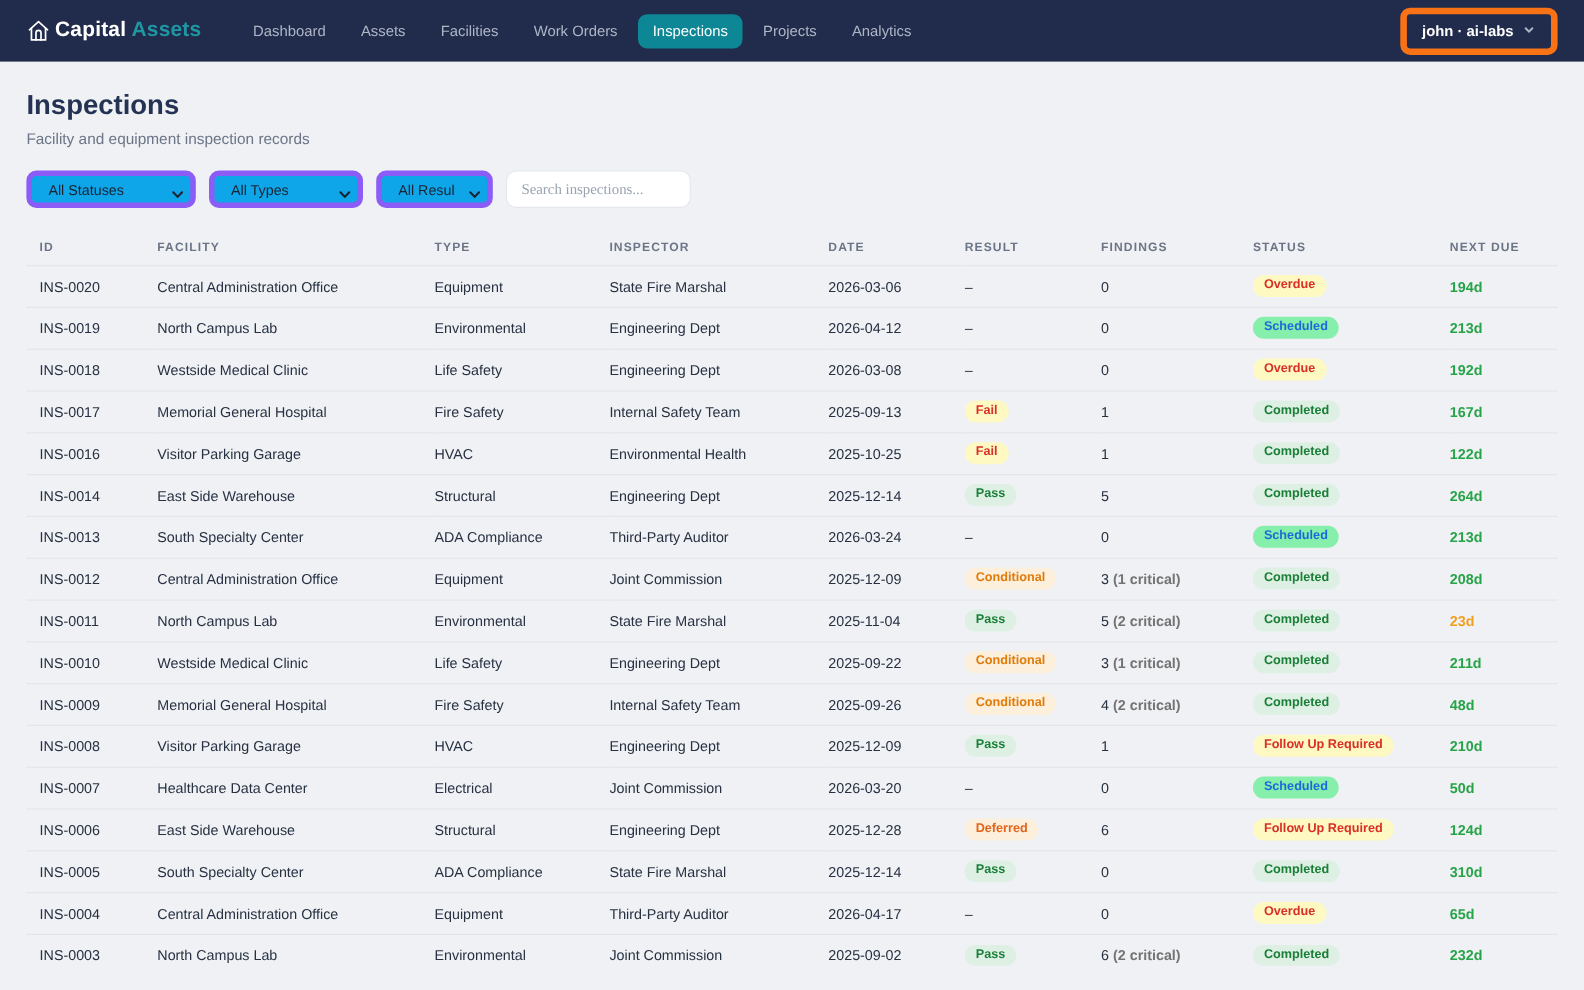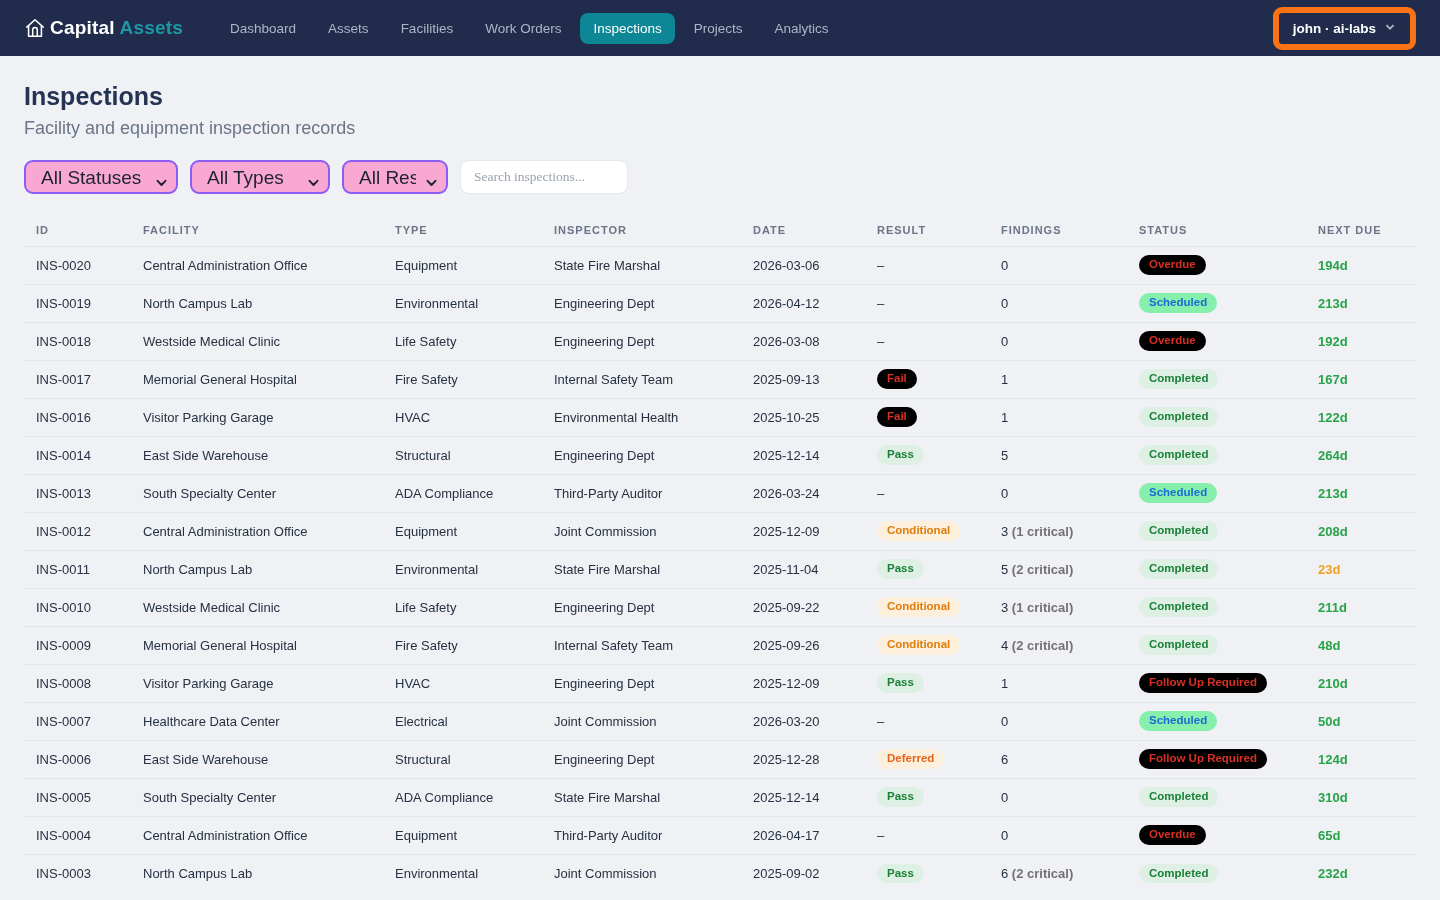--- a/index.html
+++ b/index.html
@@ -27,28 +27,28 @@
   .user-btn {
     margin-left:auto; display:flex; gap:8px;
     background:transparent; border:6px solid #f97316; border-radius:9px;
     color:#ffffff; font-weight:700; font-size:13.5px; padding:8px 14px;
     font-family:inherit; cursor:pointer;
   }
   .user-btn svg { stroke:#aeb6c6; }
   
   main { padding:25px 24px 0; }
   h1 { font-size:25px; font-weight:700; color:#243254; line-height:30px; }
-  .subtitle { margin-top:7px; font-size:18px; color:#6b7587; }
+  .subtitle { margin-top:7px; font-size:14px; color:#6b7587; }
   
   .filters { display:flex; gap:12px; margin-top:21px; align-items:center; }
   .select-wrap { position:relative; }
   .select-wrap select {
     appearance:none; -webkit-appearance:none; -moz-appearance:none;
-    height:34px; background:#f9a8d4; border:2px solid #8b5cf6; border-radius:9px;
-    font-family:inherit; font-size:19px; color:#1c2330;
+    height:34px; background:#0ea5e9; border:5px solid #8b5cf6; border-radius:9px;
+    font-family:inherit; font-size:13px; color:#1c2330;
     padding:0 30px 0 15px; cursor:pointer; width:100%;
   }
   .select-wrap .chev { position:absolute; right:11px; top:13px; pointer-events:none; }
   .search-wrap input {
     height:34px; width:168px; background:#ffffff; border:1px solid #e4e7ec;
     border-radius:9px; font-family:Liberation Serif, serif; font-size:13.5px; color:#1c2330;
     padding:0 13px; outline:none;
   }
   .search-wrap input::placeholder { color:#9aa3b2; }
   
@@ -60,21 +60,21 @@
   tbody td {
     height:38px; vertical-align:middle; font-size:13px; color:#273142;
     border-top:1px solid #e1e5ea; white-space:nowrap; overflow:hidden;
   }
   th:first-child, td:first-child { padding-left:12px; }
   .badge {
     display:inline-block; font-size:11.5px; font-weight:700;
     padding:4px 10px; border-radius:999px; line-height:1;
   }
   .badge.green  { color:#1a7f37; background:#def0e4; }
-  .badge.red    { color:#d93025; background:#000000; }
+  .badge.red    { color:#d93025; background:#fef9c3; }
   .badge.orange { color:#e07c0c; background:#fcefdb; }
   .badge.deeporange { color:#e3641c; background:#fcefdb; }
   .badge.blue   { color:#1a6bd8; background:#86efac; }
   .critical { color:#737373; font-weight:700;text-align:right; }
   .due { font-weight:700; font-size:13px; }
   .due.ok   { color:#27a348; }
   .due.warn { color:#f0a020; }
 </style>
 </head>
 <body>

